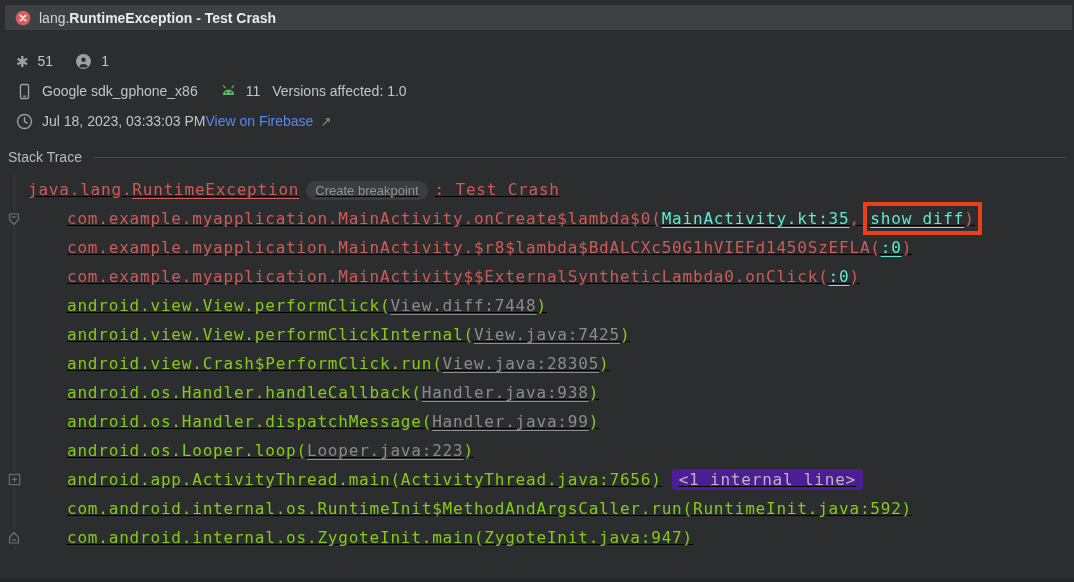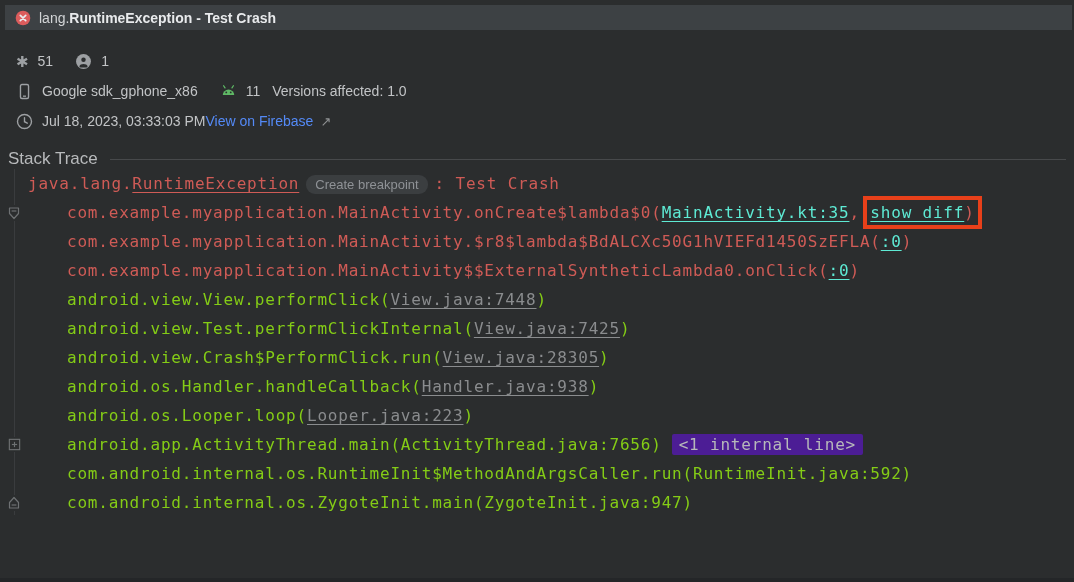--- a/index.html
+++ b/index.html
@@ -19,26 +19,26 @@
   .info{padding:16px 0 0 16px;}
   .info-row{display:flex;align-items:center;height:30px;color:#c2c4c6;font-size:14px;}
   .info-row .ic{width:17px;height:17px;display:inline-flex;margin-right:9px;}
   .sp{display:inline-block;width:22px;}
   .sp-sm{display:inline-block;width:12px;}
   .burst{color:#9da0a3;font-size:15px;margin-right:9px;line-height:1;}
   .fb-link{color:#548af7;cursor:pointer;}
   .ext-arrow{color:#8f9193;margin-left:7px;font-size:13px;}
   
   .section{display:flex;align-items:center;margin:13px 8px 0 8px;}
-  .section-label{color:#b8babc;font-size:17px;white-space:nowrap;}
+  .section-label{color:#b8babc;font-size:14px;white-space:nowrap;}
   .rule{flex:1;height:1px;background:#47494b;margin-left:12px;}
   
   .stack{
-    position:relative;
-    font-family:"DejaVu Sans Mono",monospace;font-size:16px;letter-spacing:0.8px;
+    position:relative;margin-top:10px;
+    font-family:"DejaVu Sans Mono",monospace;font-size:16px;letter-spacing:0.8px;text-decoration:underline;
   }
   .gutterline{position:absolute;left:14px;top:0;bottom:2px;width:1px;background:#3a3c3e;}
   .stack-line{height:29px;display:flex;align-items:center;position:relative;}
   .gutter{flex:0 0 28px;width:28px;display:flex;justify-content:center;align-items:center;z-index:1;}
   .gutter svg{background:#2b2d2e;}
   .content{white-space:pre;}
   .content.indent{margin-left:39px;}
   .seg.red{color:#cf5b56;}
   .seg.red-u{color:#cf5b56;text-decoration:underline;text-underline-offset:3px;}
   .seg.link{color:#5eead4;text-decoration:underline;text-underline-offset:3px;cursor:pointer;}
@@ -144,33 +144,37 @@
         <div class="stack-line">
           <span class="gutter"></span>
           <span class="content indent"><span class="seg red">com.example.myapplication.MainActivity.$r8$lambda$BdALCXc50G1hVIEFd1450SzEFLA(</span><span class="seg link">:0</span><span class="seg red">)</span></span>
         </div>
         <div class="stack-line">
           <span class="gutter"></span>
           <span class="content indent"><span class="seg red">com.example.myapplication.MainActivity$$ExternalSyntheticLambda0.onClick(</span><span class="seg link">:0</span><span class="seg red">)</span></span>
         </div>
         <div class="stack-line">
           <span class="gutter"></span>
-          <span class="content indent"><span class="seg gray">android.view.View.performClick(</span><span class="seg glink">View.java:7448</span><span class="seg gray">)</span></span>
-        </div>
-        <div class="stack-line">
-          <span class="gutter"></span>
-          <span class="content indent"><span class="seg gray">android.view.Test.performClickInternal(</span><span class="seg glink">View.java:7425</span><span class="seg gray">)</span></span>
+          <span class="content indent"><span class="seg gray">android.view.View.performClick(</span><span class="seg glink">View.diff:7448</span><span class="seg gray">)</span></span>
+        </div>
+        <div class="stack-line">
+          <span class="gutter"></span>
+          <span class="content indent"><span class="seg gray">android.view.View.performClickInternal(</span><span class="seg glink">View.java:7425</span><span class="seg gray">)</span></span>
         </div>
         <div class="stack-line">
           <span class="gutter"></span>
           <span class="content indent"><span class="seg gray">android.view.Crash$PerformClick.run(</span><span class="seg glink">View.java:28305</span><span class="seg gray">)</span></span>
         </div>
         <div class="stack-line">
           <span class="gutter"></span>
           <span class="content indent"><span class="seg gray">android.os.Handler.handleCallback(</span><span class="seg glink">Handler.java:938</span><span class="seg gray">)</span></span>
+        </div>
+        <div class="stack-line">
+          <span class="gutter"></span>
+          <span class="content indent"><span class="seg gray">android.os.Handler.dispatchMessage(</span><span class="seg glink">Handler.java:99</span><span class="seg gray">)</span></span>
         </div>
         <div class="stack-line">
           <span class="gutter"></span>
           <span class="content indent"><span class="seg gray">android.os.Looper.loop(</span><span class="seg glink">Looper.java:223</span><span class="seg gray">)</span></span>
         </div>
         <div class="stack-line">
           <span class="gutter">
             <span style="display: inline-flex;">
               <svg width="15" height="15" viewBox="0 0 16 16">
                 <rect x="2.5" y="2.5" width="11" height="11" fill="none" stroke="#6e7173" stroke-width="1.2"></rect>

